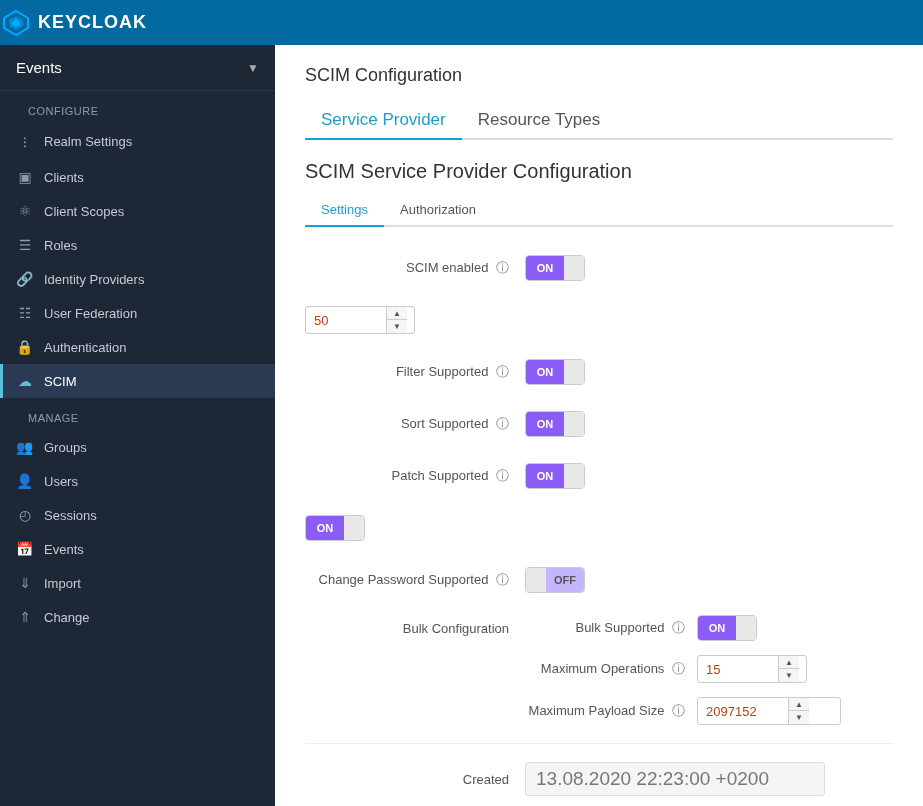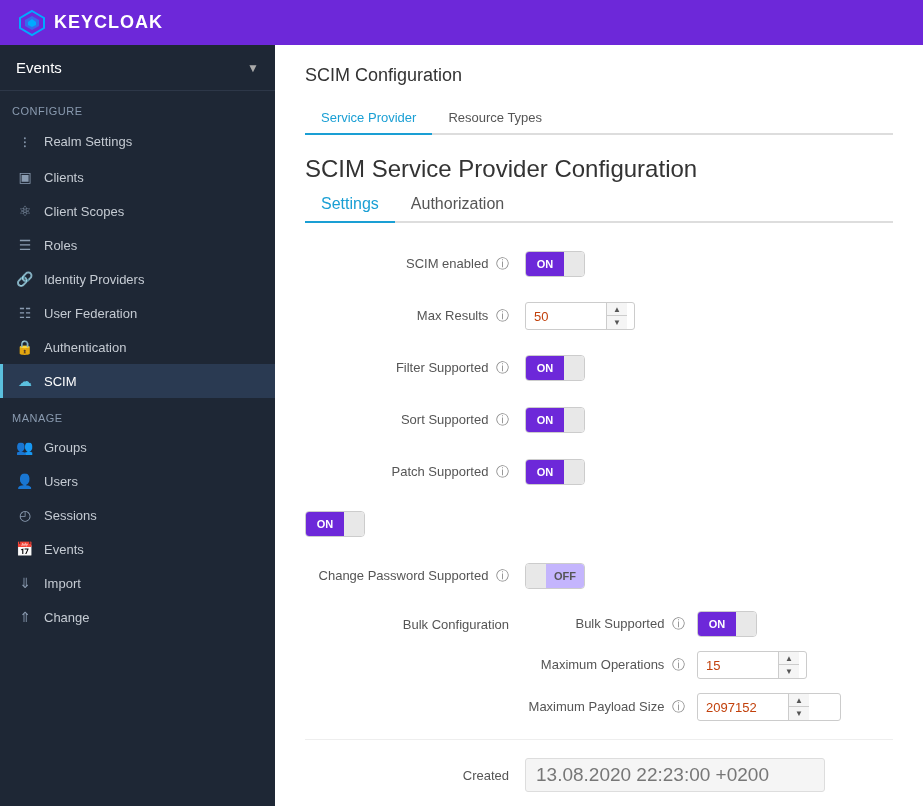--- a/index.html
+++ b/index.html
@@ -1,24 +1,24 @@
 <!DOCTYPE html>
 <html><head>
   <meta charset="utf-8">
   <style>
     * { box-sizing: border-box; margin: 0; padding: 0; }
     body { font-family: 'Helvetica Neue', Arial, sans-serif; font-size: 13px; background: #fff; display: flex; flex-direction: column; height: 806px; overflow: hidden; }
 
     
     .topbar {
-      background: #6d28d9;
+      background: #0369a1;
       height: 45px;
       display: flex;
       align-items: center;
-      padding: 0 18px;
+      padding: 0 2px;
       flex-shrink: 0;
     }
     .logo {
       display: flex;
       align-items: center;
       gap: 8px;
       color: #fff;
       font-size: 18px;
       font-weight: bold;
       letter-spacing: 1px;
@@ -53,21 +53,21 @@
       padding: 14px 16px;
       color: #fff;
       font-size: 15px;
       font-weight: 500;
       border-bottom: 1px solid #2d3748;
       cursor: pointer;
     }
     .realm-selector .chevron { color: #aaa; font-size: 12px; }
 
     .sidebar-section-label {
-      padding: 14px 12px 6px;
+      padding: 14px 28px 6px;
       font-size: 11px;
       text-transform: uppercase;
       color: #8a9bb0;
       letter-spacing: 0.5px;
     }
 
     .sidebar-item {
       display: flex;
       align-items: center;
       gap: 10px;
@@ -109,49 +109,49 @@
 
     
     .tab-nav {
       display: flex;
       border-bottom: 2px solid #ddd;
       margin-bottom: 20px;
     }
     .tab-item {
       padding: 8px 16px;
       cursor: pointer;
-      font-size: 13px;
+      font-size: 17px;
       color: #555;
       border-bottom: 2px solid transparent;
       margin-bottom: -2px;
       transition: all 0.15s;
     }
     .tab-item.active {
       color: #1a9fd4;
       border-bottom: 2px solid #1a9fd4;
       font-weight: 500;
     }
 
     .section-title {
-      font-size: 24px;
+      font-size: 20px;
       font-weight: 300;
       color: #333;
-      margin-bottom: 4px;
+      margin-bottom: 11px;
     }
 
     
     .sub-tab-nav {
       display: flex;
       border-bottom: 2px solid #ddd;
       margin-bottom: 24px;
     }
     .sub-tab-item {
       padding: 8px 16px;
       cursor: pointer;
-      font-size: 16px;
+      font-size: 13px;
       color: #555;
       border-bottom: 2px solid transparent;
       margin-bottom: -2px;
     }
     .sub-tab-item.active {
       color: #1a9fd4;
       border-bottom: 2px solid #1a9fd4;
       font-weight: 500;
     }
 
@@ -188,21 +188,21 @@
       width: 60px;
       height: 26px;
       border-radius: 4px;
       overflow: hidden;
       border: 1px solid #ccc;
       cursor: pointer;
       font-size: 11px;
       font-weight: bold;
     }
     .toggle.on .on-part {
-      background: #6d28d9;
+      background: #8b5cf6;
       color: #fff;
       flex: 1;
       height: 100%;
       display: flex;
       align-items: center;
       justify-content: center;
     }
     .toggle.on .off-part {
       background: #e8e8e8;
       color: #aaa;
@@ -437,24 +437,20 @@
         </div>
         <div class="form-control">
           <div class="toggle on">
             <div class="on-part">ON</div>
             <div class="off-part"></div>
           </div>
         </div>
       </div>
 
       <div class="form-row">
-        <div class="form-label">
-          <span>Max Results</span>
-          <span class="help-icon">ⓘ</span>
-        </div>
         <div class="form-control">
           <div class="number-input">
             <input type="number" value="50" style="">
             <div class="spinners">
               <button class="spinner-btn">▲</button>
               <button class="spinner-btn">▼</button>
             </div>
           </div>
         </div>
       </div>

